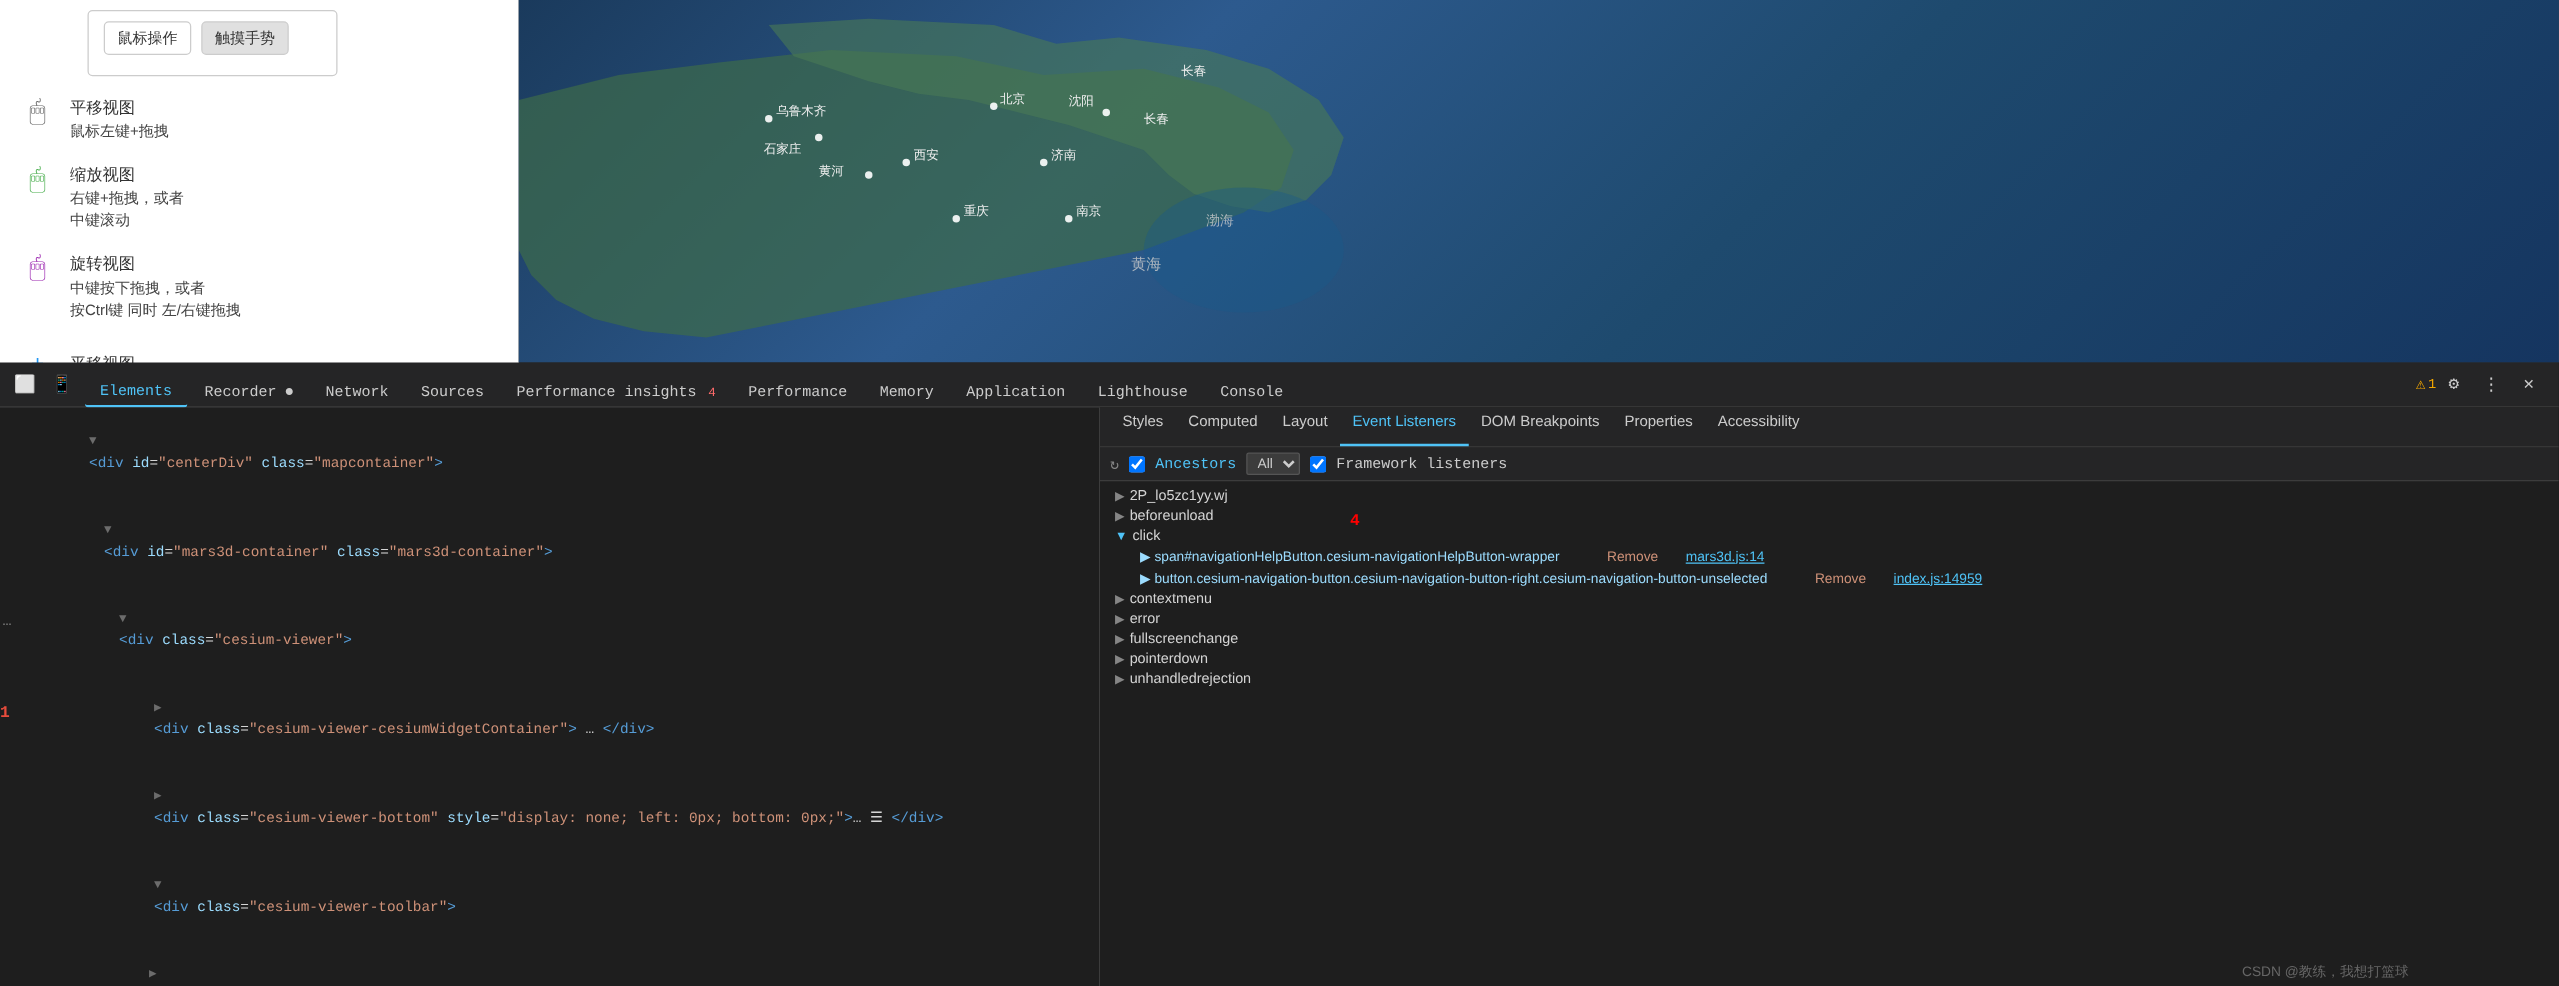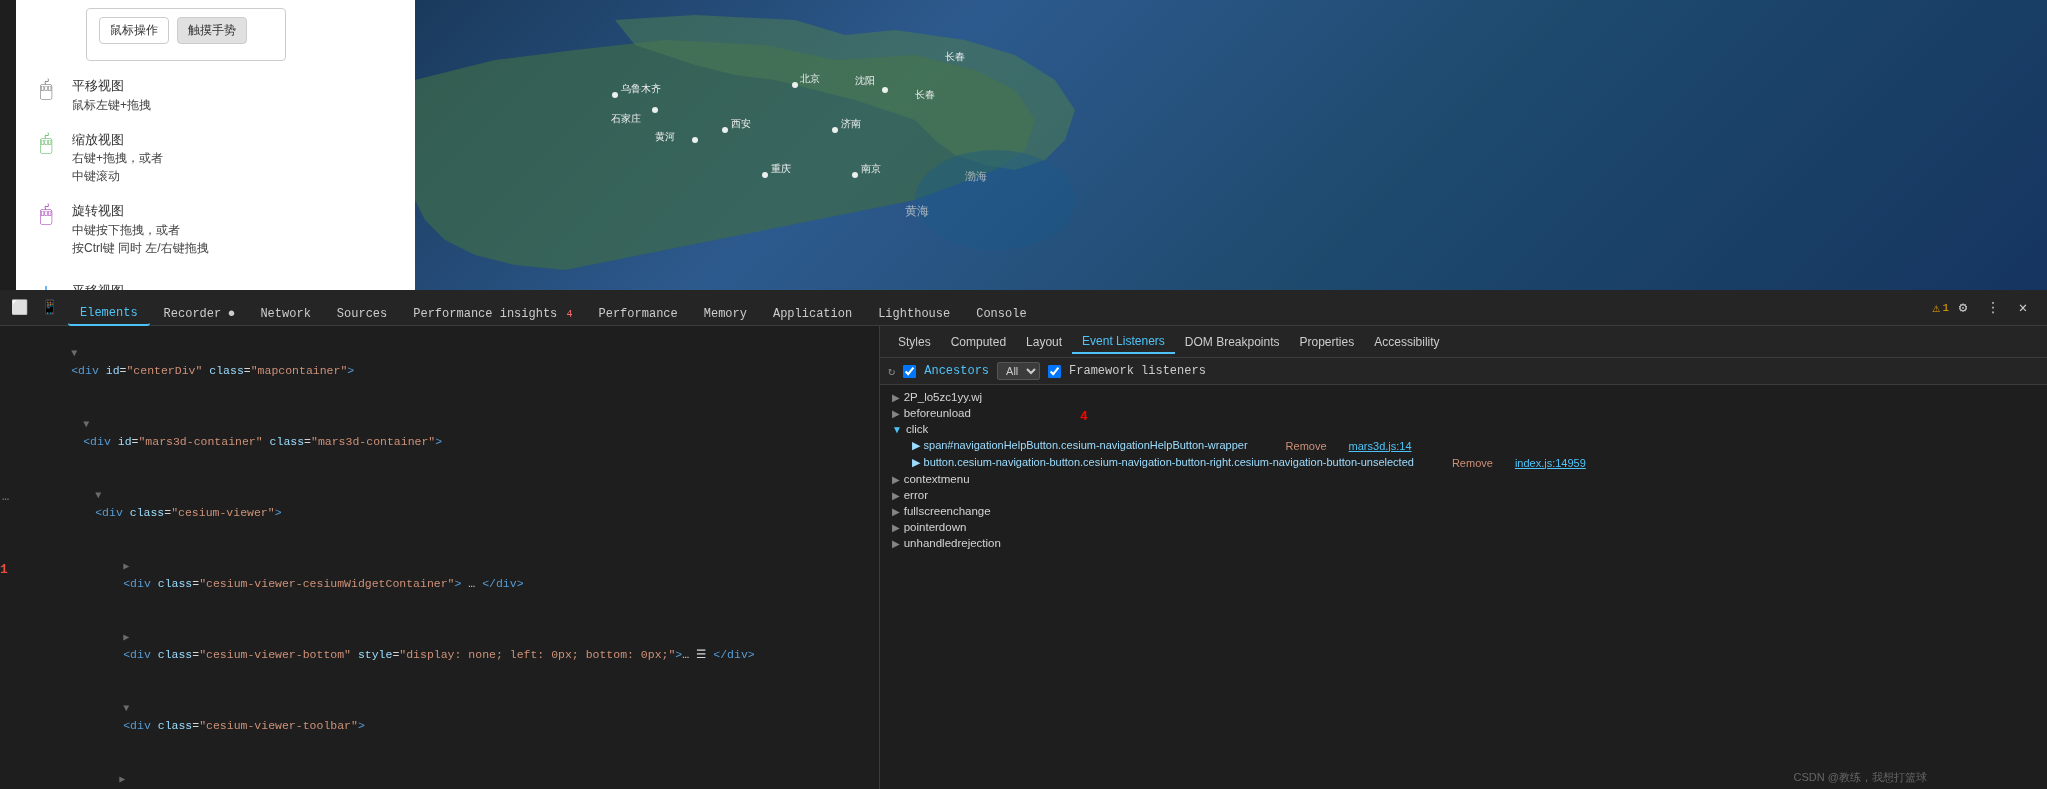--- a/index.html
+++ b/index.html
@@ -46,21 +46,21 @@
     .arrow-label {
       position: absolute;
       color: red;
       font-size: 14px;
       font-weight: bold;
     }
 
     
     #left-sidebar {
       position: absolute;
-      top: 0; left: 16px;
+      top: 0; left: 0;
       width: 415px;
       height: 301px;
       background: white;
       color: #333;
       font-family: Arial, sans-serif;
       overflow: hidden;
     }
     .mouse-section {
       display: flex;
       align-items: flex-start;
@@ -169,21 +169,20 @@
       flex: 1;
       background: #1e1e1e;
       display: flex;
       flex-direction: column;
       overflow: hidden;
     }
 
     
     #style-tabs {
       display: flex;
-      align-items: center;
       border-bottom: 1px solid #3c3c3c;
       padding: 0 8px;
       height: 32px;
       background: #252526;
       flex-shrink: 0;
     }
     .style-tab {
       padding: 4px 10px;
       color: #ccc;
       cursor: pointer;

